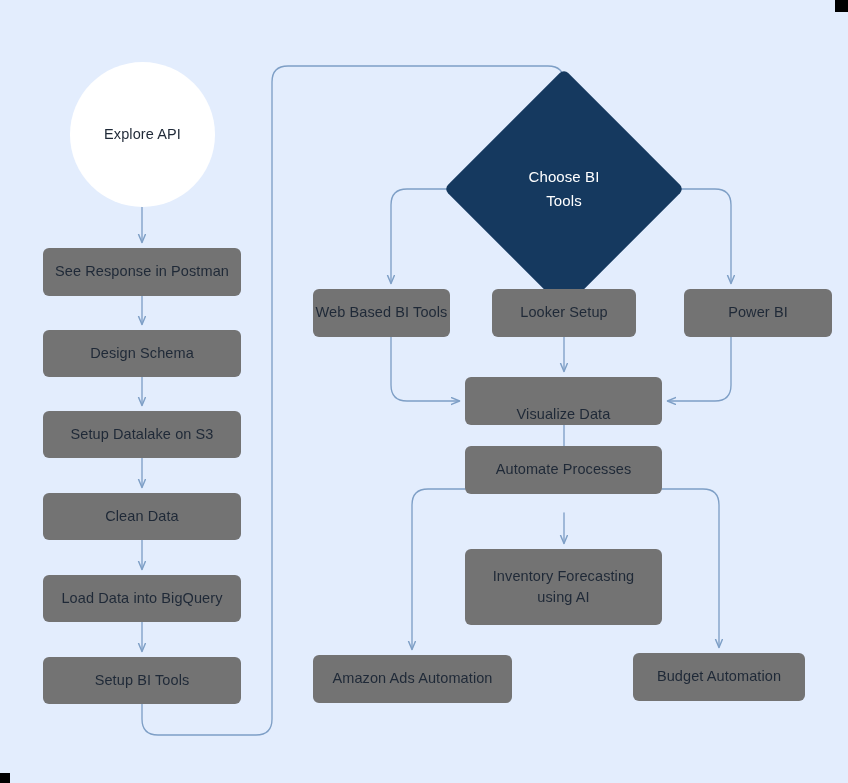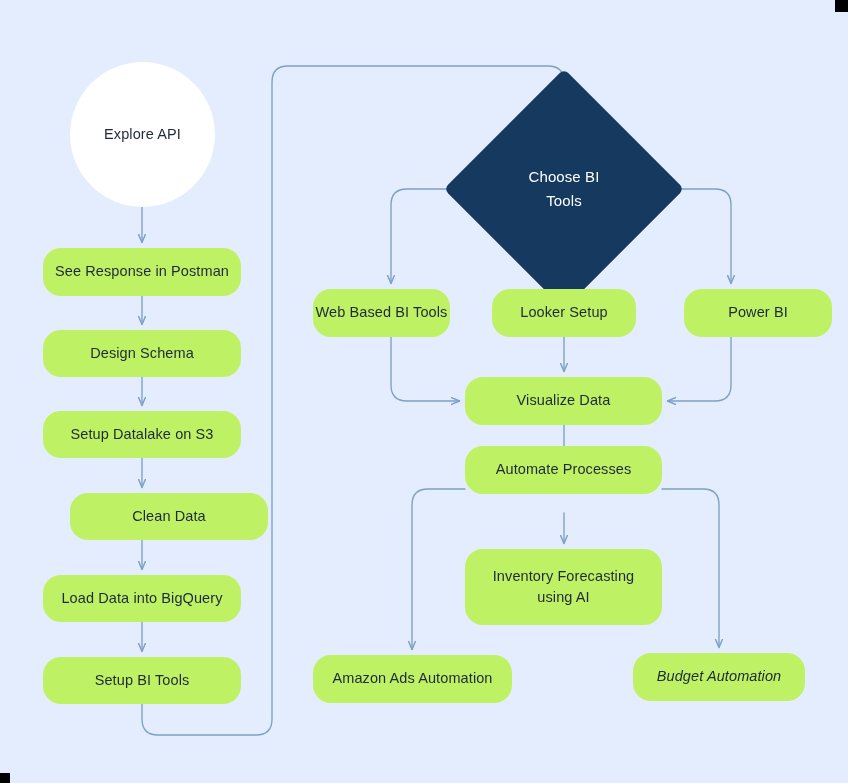--- a/index.html
+++ b/index.html
@@ -33,22 +33,22 @@
     align-items: center;
     justify-content: center;
     text-align: center;
     color: #1f2937;
     font-size: 14.5px;
     line-height: 1.45;
     letter-spacing: 0.1px;
     z-index: 2;
   }
   .node.box {
-    background: #bef264;
-    border-radius: 18px;
+    background: #737373;
+    border-radius: 6px;
   }
   .node.circle {
     background: #ffffff;
     border-radius: 50%;
   }
   .node.diamond-wrap {
     background: transparent;
   }
   .diamond-shape {
     position: absolute;
@@ -132,21 +132,21 @@
   </div>
 
   <div class="node box" style="left:43px; top:330px; width:198px; height:47px;">
     <span class="node-label">Design Schema</span>
   </div>
 
   <div class="node box" style="left:43px; top:411px; width:198px; height:47px;">
     <span class="node-label">Setup Datalake on S3</span>
   </div>
 
-  <div class="node box" style="left:43px; top:493px; width:198px; height:47px;margin-left:27px;">
+  <div class="node box" style="left:43px; top:493px; width:198px; height:47px;">
     <span class="node-label">Clean Data</span>
   </div>
 
   <div class="node box" style="left:43px; top:575px; width:198px; height:47px;">
     <span class="node-label">Load Data into BigQuery</span>
   </div>
 
   <div class="node box" style="left:43px; top:657px; width:198px; height:47px;">
     <span class="node-label">Setup BI Tools</span>
   </div>
@@ -161,36 +161,36 @@
   </div>
 
   <div class="node box" style="left:492px; top:289px; width:144px; height:48px;">
     <span class="node-label">Looker Setup</span>
   </div>
 
   <div class="node box" style="left:684px; top:289px; width:148px; height:48px;">
     <span class="node-label">Power BI</span>
   </div>
 
-  <div class="node box" style="left:465px; top:377px; width:197px; height:48px;">
+  <div class="node box" style="left:465px; top:377px; width:197px; height:48px;align-items:flex-end;">
     <span class="node-label">Visualize Data</span>
   </div>
 
   <div class="node box" style="left:465px; top:446px; width:197px; height:48px;">
     <span class="node-label">Automate Processes</span>
   </div>
 
   <div class="node box" style="left:465px; top:549px; width:197px; height:76px;">
     <span class="node-label">Inventory Forecasting<br>using AI</span>
   </div>
 
   <div class="node box" style="left:313px; top:655px; width:199px; height:48px;">
     <span class="node-label">Amazon Ads Automation</span>
   </div>
 
-  <div class="node box" style="left:633px; top:653px; width:172px; height:48px;font-style:italic;">
+  <div class="node box" style="left:633px; top:653px; width:172px; height:48px;">
     <span class="node-label">Budget Automation</span>
   </div>
 
   <div class="corner-mark" id="mark-tr"></div>
   <div class="corner-mark" id="mark-bl"></div>
 
 </div>
 
 </body></html>

